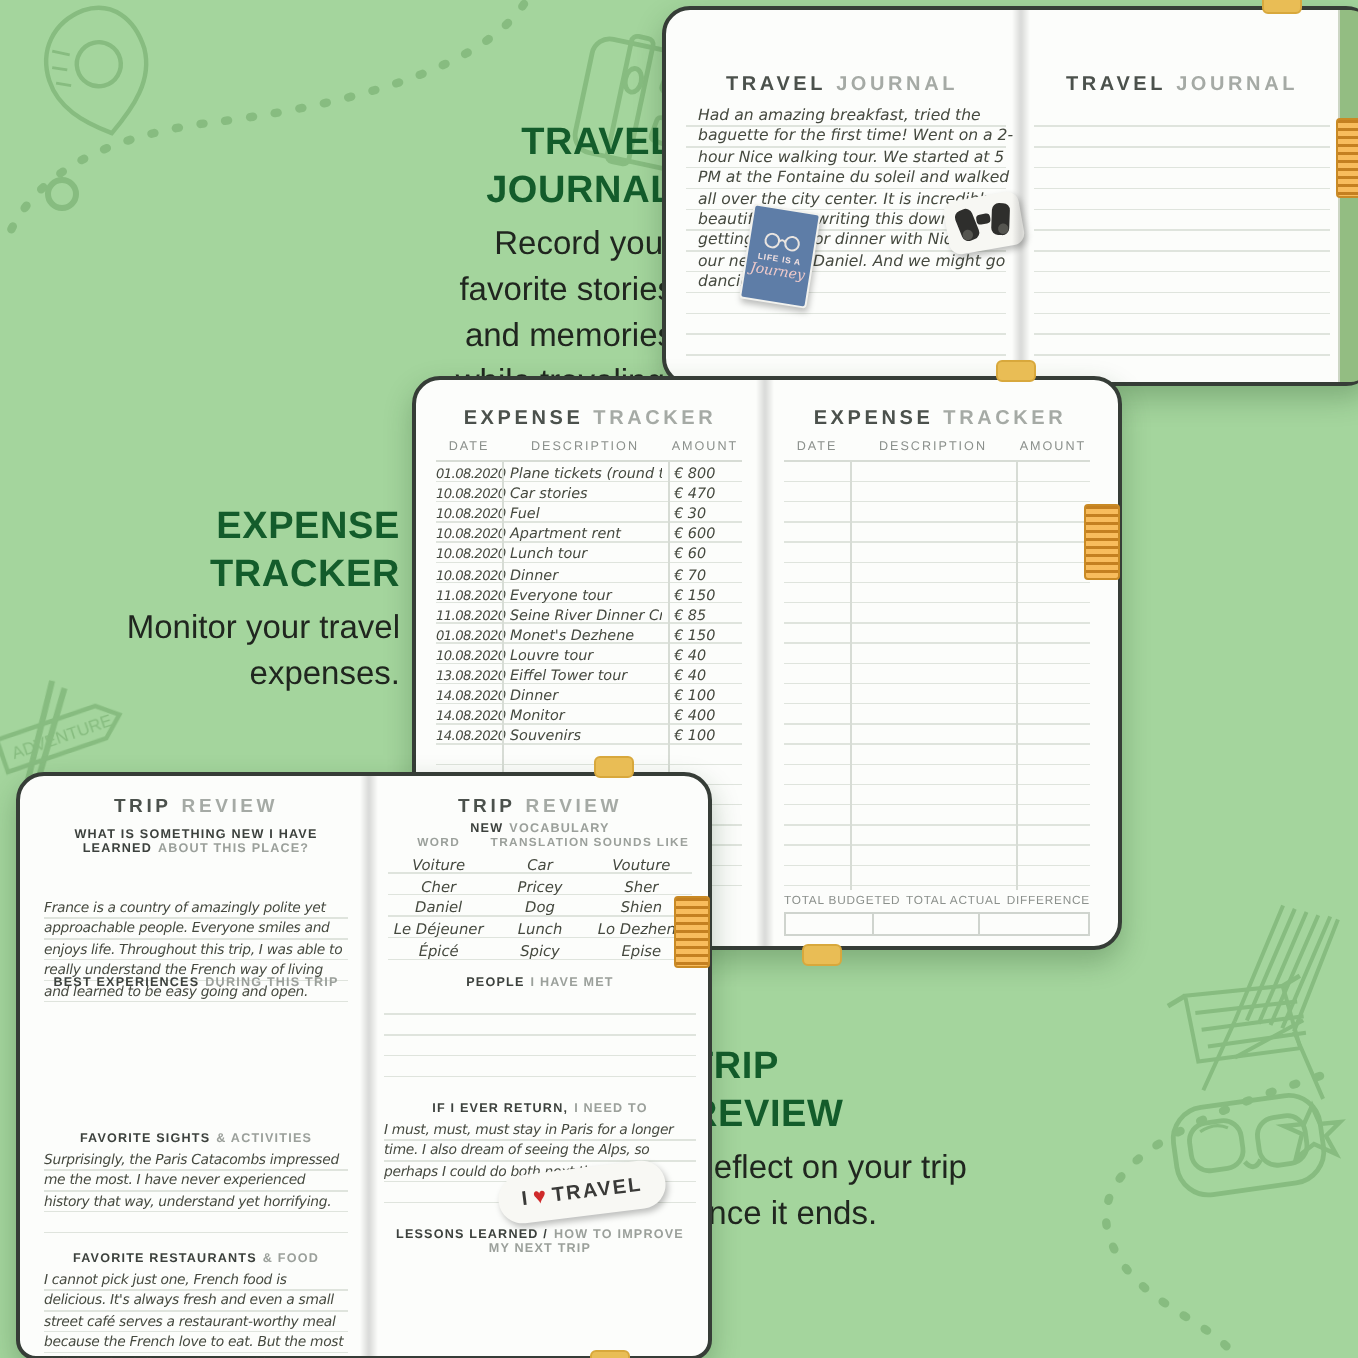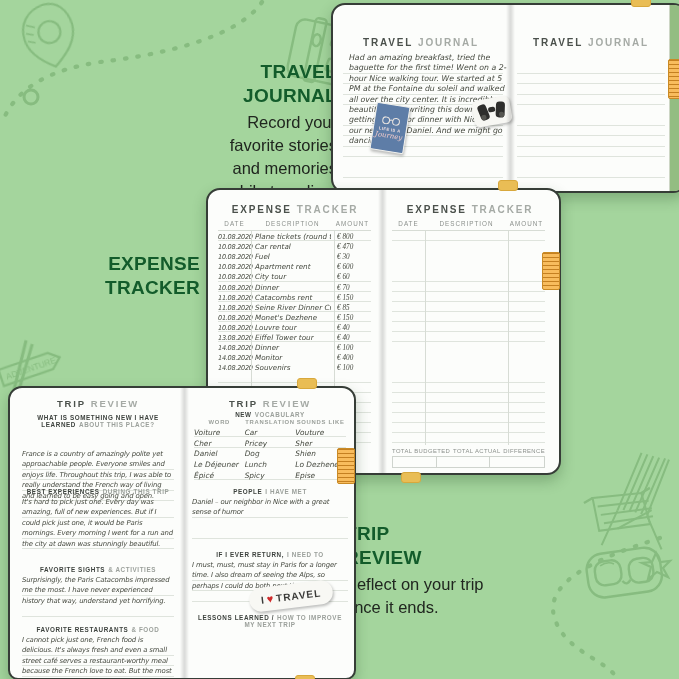--- a/index.html
+++ b/index.html
@@ -58,41 +58,41 @@
   .exp-cols{position:absolute;top:30px;display:flex;font-size:6.3px;letter-spacing:1px;color:#8b908c;}
   .exp-cols span{text-align:center;}
   .exp-table{position:absolute;top:40px;width:153px;height:214px;
       background-image:repeating-linear-gradient(to bottom,transparent 0 9.4px,#dfe4dd 9.4px 10.1px);
       border-top:1px solid #d7dcd5;}
   .exp-table .vline{position:absolute;top:0;bottom:0;width:1px;background:#d7dcd5;}
   .exp-table .v1{left:33px;} .exp-table .v2{left:116px;}
   .exp-row{display:flex;height:10.1px;align-items:flex-end;}
   .exp-row .c-date{width:33px;font-size:6.6px;text-align:center;letter-spacing:-.3px;}
   .exp-row .c-desc{width:83px;font-size:7.2px;padding-left:4px;white-space:nowrap;overflow:hidden;}
-  .exp-row .c-amount{width:37px;font-size:7.2px;padding-left:6px;font-family:Liberation Serif, serif;}
+  .exp-row .c-amount{width:37px;font-size:7.2px;padding-left:6px;}
   .totals-labels{position:absolute;top:258px;width:153px;display:flex;justify-content:space-between;
       font-size:5.9px;letter-spacing:.4px;color:#8b908c;}
   .totals-boxes{position:absolute;top:266px;width:153px;height:12px;display:flex;}
   .totals-boxes div{border:1px solid #cfd4ce;border-right:none;}
   .totals-boxes div:last-child{border-right:1px solid #cfd4ce;}
   
   #nb3{left:8px;top:386px;width:344px;height:290px;border-bottom-left-radius:10px;border-bottom-right-radius:10px;}
   #nb3 .gutter{left:170px;}
   #nb3 .elastic{right:-1px;top:60px;height:34px;}
   #nb3 .tab.t-top{left:287px;top:-10px;}
   #nb3 .tab.t-bottom{left:285px;bottom:-8px;}
   .tr-page{position:absolute;top:0;height:284px;}
   .tr-sec{position:absolute;width:100%;}
   .tr-text{position:absolute;font-size:6.9px;line-height:10.4px;letter-spacing:-.15px;overflow:hidden;}
   .vocab-cols{position:absolute;top:31px;left:2px;right:2px;display:flex;font-size:5.9px;letter-spacing:.7px;color:#9ba09b;font-weight:bold;}
   .vocab-cols span{flex:1;text-align:center;}
   .vocab-rows{position:absolute;top:38px;left:2px;right:2px;height:54px;
       background-image:repeating-linear-gradient(to bottom,transparent 0 10.1px,#dfe4dd 10.1px 10.8px);}
   .vocab-row{display:flex;height:10.8px;align-items:flex-end;}
-  .vocab-row span{flex:1;font-size:7.4px;white-space:nowrap;}
+  .vocab-row span{flex:1;text-align:center;font-size:7.4px;white-space:nowrap;}
   #sticker-travel{position:absolute;left:57px;top:196px;width:84px;height:24px;background:#f8f8f4;
       border-radius:12px;transform:rotate(-7deg);box-shadow:1px 2px 3px rgba(0,0,0,.25);
       display:flex;align-items:center;justify-content:center;font-weight:bold;font-size:10px;color:#3a3a38;letter-spacing:1px;}
   #sticker-travel .heart{color:#cf2b2b;margin:0 2px;font-size:11px;}
 </style>
 </head>
 <body>
 
 <svg id="doodles" width="679" height="679" viewBox="0 0 679 679">
   <g fill="none" stroke="#6fa868" stroke-width="2.2" opacity="0.55">
@@ -140,20 +140,21 @@
     <path d="M660,538 C590,560 540,585 556,622 C568,652 606,660 618,679" stroke-width="4.2" stroke-linecap="round" stroke-dasharray="1.5,11"></path>
   </g>
 </svg>
 
 <div class="mlabel" id="label-travel">
   <div class="mtitle">TRAVEL JOURNAL</div>
   <div class="msub">Record your favorite stories and memories while traveling.</div>
 </div>
 <div class="mlabel" id="label-expense">
   <div class="mtitle">EXPENSE TRACKER</div>
+  <div class="msub">Monitor your travel expenses.</div>
 </div>
 <div class="mlabel" id="label-review">
   <div class="mtitle">TRIP REVIEW</div>
   <div class="msub">Reflect on your trip once it ends.</div>
 </div>
 
 <div class="notebook" id="nb1">
   <div class="tab"></div>
   <div class="page" style="left:4px;width:168px;">
     <div class="nb-header" style="top:30px;">
@@ -212,51 +213,51 @@
       <div class="rows">
 
           <div class="exp-row hand">
             <span class="c-date">01.08.2020</span>
             <span class="c-desc">Plane tickets (round trip)</span>
             <span class="c-amount">€ 800</span>
           </div>
 
           <div class="exp-row hand">
             <span class="c-date">10.08.2020</span>
-            <span class="c-desc">Car rental</span>
+            <span class="c-desc">Car stories</span>
             <span class="c-amount">€ 470</span>
           </div>
 
           <div class="exp-row hand">
             <span class="c-date">10.08.2020</span>
             <span class="c-desc">Fuel</span>
             <span class="c-amount">€ 30</span>
           </div>
 
           <div class="exp-row hand">
             <span class="c-date">10.08.2020</span>
             <span class="c-desc">Apartment rent</span>
             <span class="c-amount">€ 600</span>
           </div>
 
           <div class="exp-row hand">
             <span class="c-date">10.08.2020</span>
-            <span class="c-desc">City tour</span>
+            <span class="c-desc">Lunch tour</span>
             <span class="c-amount">€ 60</span>
           </div>
 
           <div class="exp-row hand">
             <span class="c-date">10.08.2020</span>
             <span class="c-desc">Dinner</span>
             <span class="c-amount">€ 70</span>
           </div>
 
           <div class="exp-row hand">
             <span class="c-date">11.08.2020</span>
-            <span class="c-desc">Catacombs rent</span>
+            <span class="c-desc">Everyone tour</span>
             <span class="c-amount">€ 150</span>
           </div>
 
           <div class="exp-row hand">
             <span class="c-date">11.08.2020</span>
             <span class="c-desc">Seine River Dinner Cruise</span>
             <span class="c-amount">€ 85</span>
           </div>
 
           <div class="exp-row hand">
@@ -334,21 +335,20 @@
     <div class="nb-header" style="top:10px;font-size:9.5px;">
       <span class="hb">TRIP</span><span class="hl">REVIEW</span>
     </div>
     <div class="tr-sec smallcaps" style="top:26px;">
       <span class="hb">WHAT IS SOMETHING NEW I HAVE LEARNED</span><span class="hl">ABOUT THIS PLACE?</span>
     </div>
     <div class="tr-text hand ruled" style="top:40px;left:0;width:152px;height:52px;margin-top:21px;">France is a country of amazingly polite yet approachable people. Everyone smiles and enjoys life. Throughout this trip, I was able to really understand the French way of living and learned to be easy going and open.</div>
     <div class="tr-sec smallcaps" style="top:100px;">
       <span class="hb">BEST EXPERIENCES</span><span class="hl">DURING THIS TRIP</span>
     </div>
-    <div class="tr-text hand ruled" style="top:109px;left:0;width:152px;height:63px;">It's hard to pick just one. Every day was amazing, full of new experiences. But if I could pick just one, it would be Paris mornings. Every morning I went for a run and the city at dawn was stunningly beautiful.</div>
     <div class="tr-sec smallcaps" style="top:178px;">
       <span class="hb">FAVORITE SIGHTS</span><span class="hl">&amp; ACTIVITIES</span>
     </div>
     <div class="tr-text hand ruled" style="top:187px;left:0;width:152px;height:42px;">Surprisingly, the Paris Catacombs impressed me the most. I have never experienced history that way, understand yet horrifying.</div>
     <div class="tr-sec smallcaps" style="top:238px;">
       <span class="hb">FAVORITE RESTAURANTS</span><span class="hl">&amp; FOOD</span>
     </div>
     <div class="tr-text hand ruled" style="top:247px;left:0;width:152px;height:53px;">I cannot pick just one, French food is delicious. It's always fresh and even a small street café serves a restaurant-worthy meal because the French love to eat. But the most delicious food discoveries would be Escargots</div>
   </div>
   <div class="gutter"></div>
@@ -395,21 +395,20 @@
           <span>Épicé</span>
           <span>Spicy</span>
           <span>Epise</span>
         </div>
       </div>
     <div class="tr-sec smallcaps" style="top:100px;">
       <span class="hb">PEOPLE</span><span class="hl">I HAVE MET</span>
     </div>
     <div class="tr-text hand ruled" style="top:109px;left:0;width:156px;height:46px;">
 
-        <div>Daniel – our neighbor in Nice with a great sense of humor</div>
       </div>
     <div class="tr-sec smallcaps" style="top:163px;">
       <span class="hb">IF I EVER RETURN,</span><span class="hl">I NEED TO</span>
     </div>
     <div class="tr-text hand ruled" style="top:172px;left:0;width:156px;height:42px;">I must, must, must stay in Paris for a longer time. I also dream of seeing the Alps, so perhaps I could do both next time.</div>
     <div id="sticker-travel">
       <span>I</span>
       <span class="heart">♥</span>
       <span>TRAVEL</span>
     </div>

